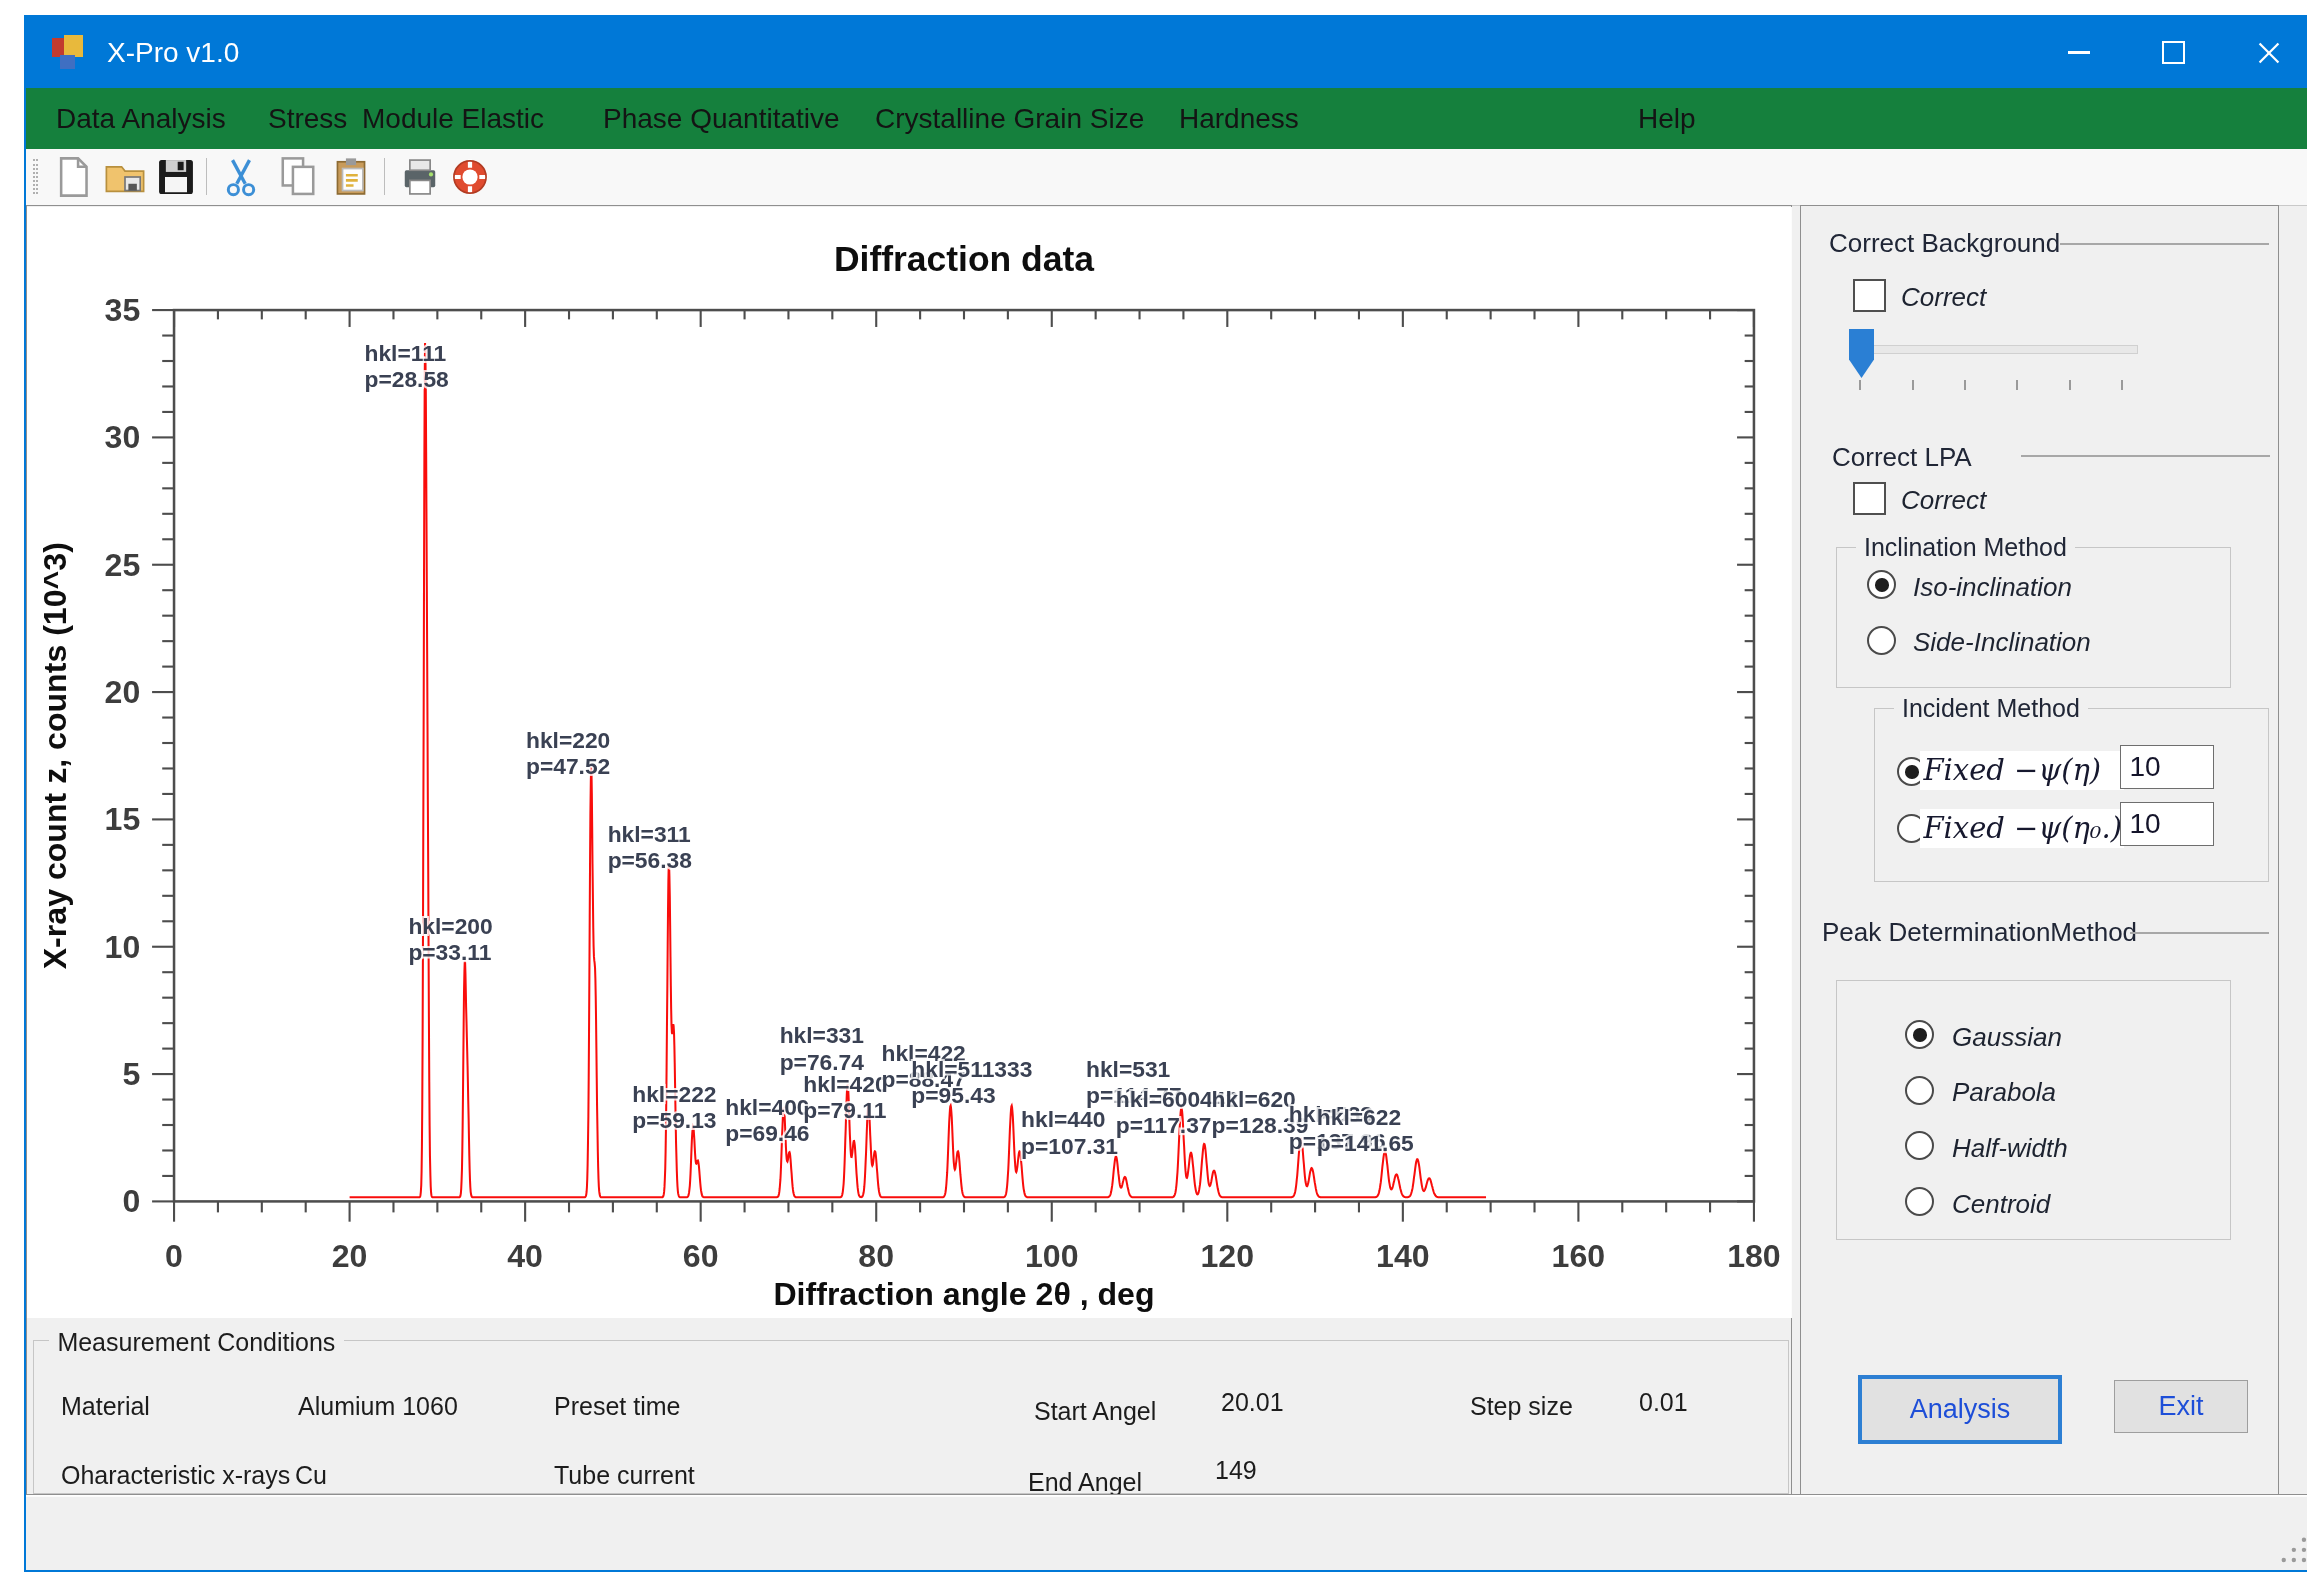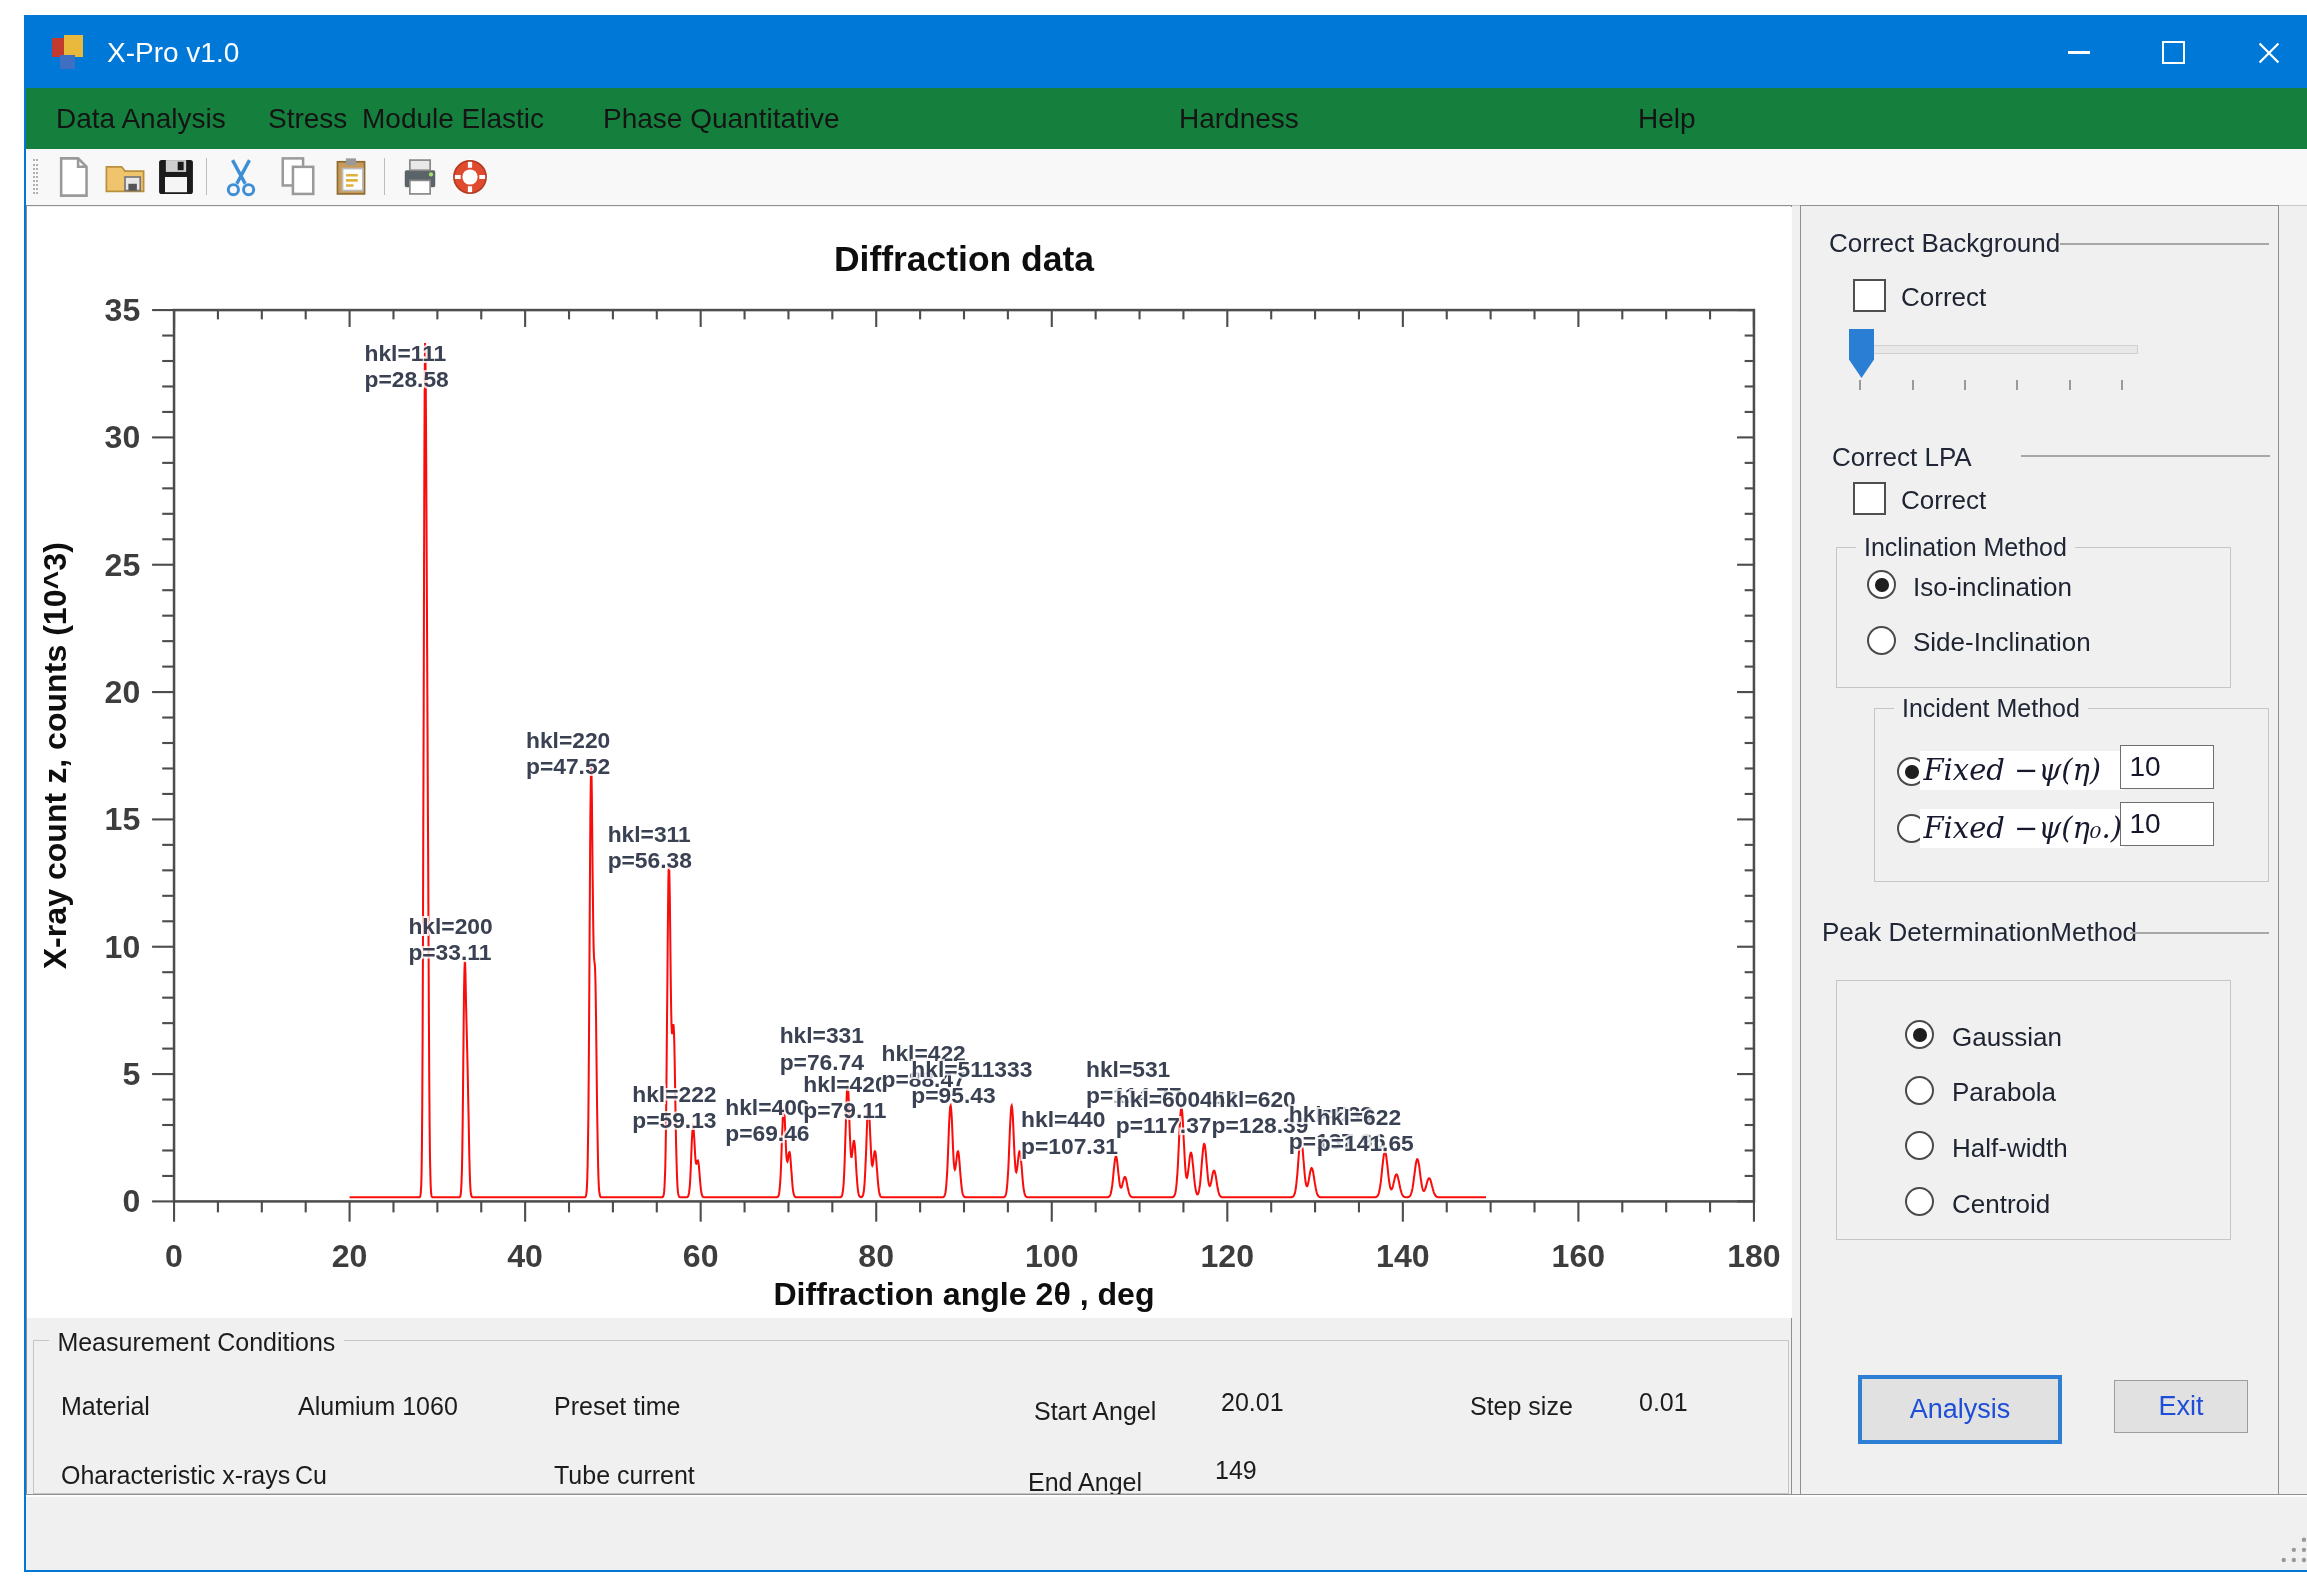--- a/index.html
+++ b/index.html
@@ -53,21 +53,21 @@
   #c-start-l{left:1000px;top:56px}    #c-start-v{left:1187px;top:47px}
   #c-step-l{left:1436px;top:51px}     #c-step-v{left:1605px;top:47px}
   #c-xrays-l{left:27px;top:120px}     #c-xrays-v{left:261px;top:120px}
   #c-tube-l{left:520px;top:120px}
   #c-end-l{left:994px;top:127px}     #c-end-v{left:1181px;top:115px}
   #gb-cond .gb-label{top:-13.5px;left:15px;}
   
   .sec-label{position:absolute;font-size:26px;color:#202636;white-space:nowrap;}
   .rule{position:absolute;height:1.7px;background:#a7a7a7;}
   .checkbox{position:absolute;width:29px;height:29px;background:#ffffff;border:2.5px solid #4f4f4f;}
-  .cb-label,.rlabel{position:absolute;font-size:26px;color:#1d2330;white-space:nowrap;}
+  .cb-label,.rlabel{position:absolute;font-size:26px;color:#1d2330;white-space:nowrap;font-style:italic;}
   .radio{position:absolute;width:25px;height:25px;border:2.5px solid #4a4a4a;border-radius:50%;background:#fff;}
   .radio.checked::after{content:"";position:absolute;left:6px;top:6px;width:13.5px;height:13.5px;
                         border-radius:50%;background:#1f1f1f;}
   #rp-bg-label{left:28px;top:22px}
   #rp-bg-rule{left:259px;top:37px;width:209px}
   #rp-bg-check{left:52px;top:73px}
   #rp-bg-check-label{left:100px;top:76px}
   .slider-track{position:absolute;left:48px;top:139px;width:287px;height:6.8px;background:#e8e8e8;
                 border:0.8px solid #d0d0d0;}
   .slider-thumb{position:absolute;left:48px;top:123px;width:25px;height:49px;background:#2a7fd4;
@@ -140,20 +140,21 @@
         </svg>
       </div>
     </div>
   </div>
 
   <div class="menubar">
     <span class="mi" id="m0">Data Analysis</span>
     <span class="mi" id="m1">Stress</span>
     <span class="mi" id="m2">Module Elastic</span>
     <span class="mi" id="m3">Phase Quantitative</span>
+    <span class="mi" id="m4">Crystalline Grain Size</span>
     <span class="mi" id="m5">Hardness</span>
     <span class="mi" id="m7">Help</span>
   </div>
 
   <div class="toolbar">
     <div class="grip"></div>
     <button class="tb" id="tb0">
       <svg viewBox="0 0 52 52">
         <path d="M12 4h20l10 10v34H12z" fill="#ffffff" stroke="#9a9a9a" stroke-width="3"></path>
         <path d="M32 4v10h10" fill="none" stroke="#9a9a9a" stroke-width="3"></path>

